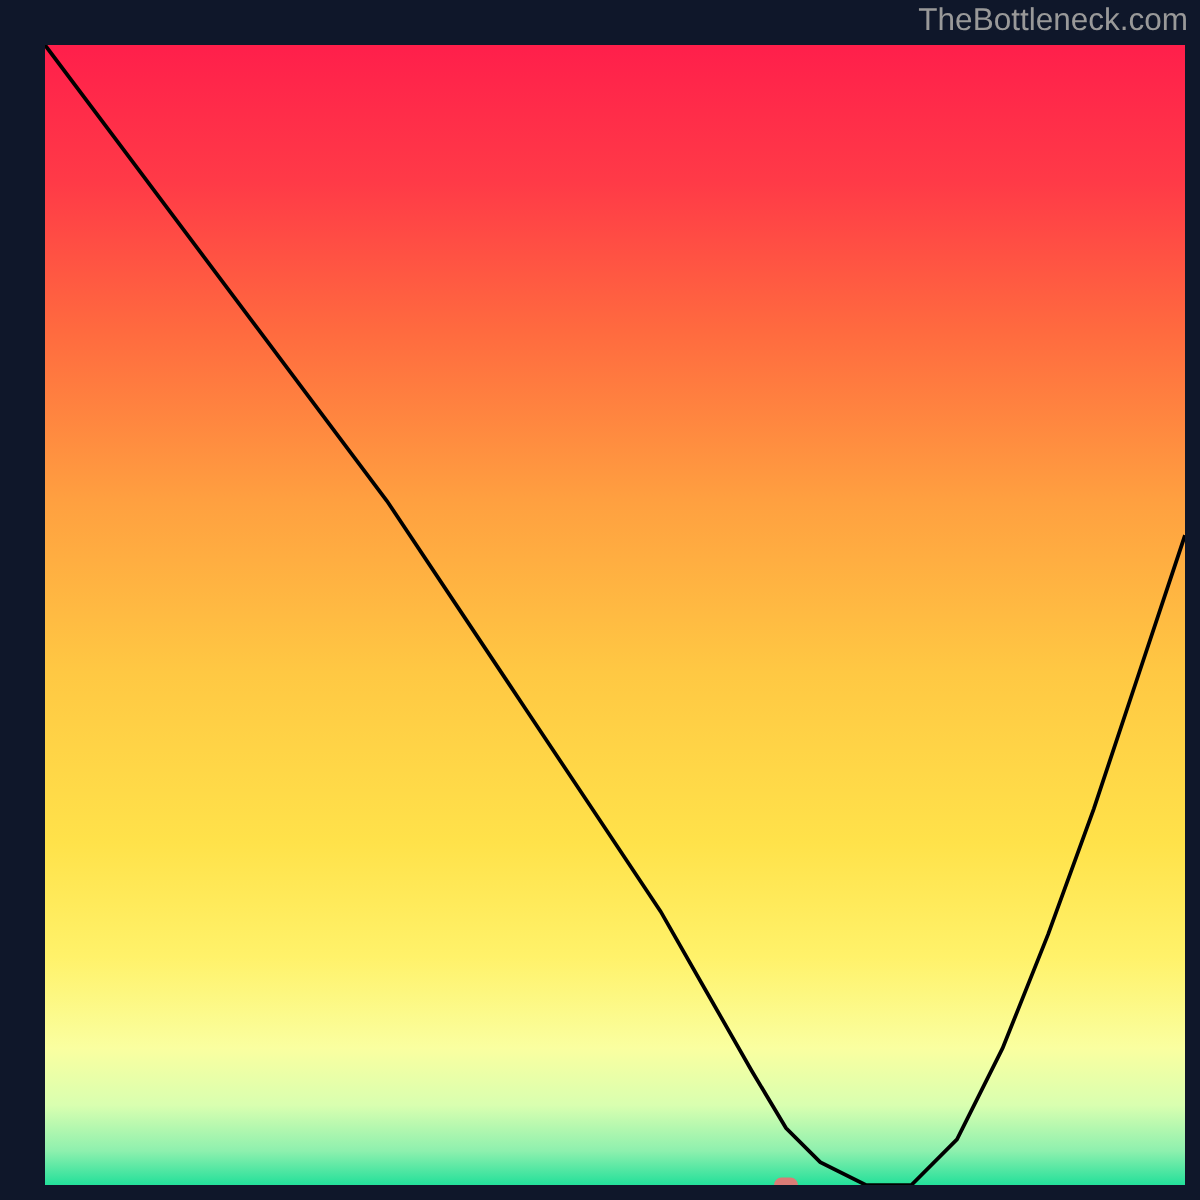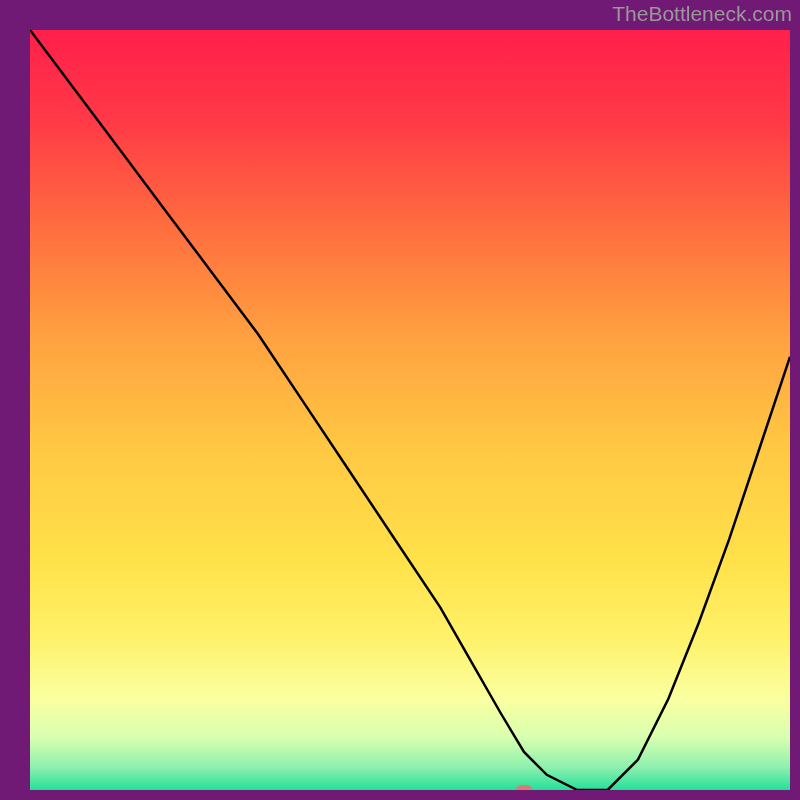--- a/index.html
+++ b/index.html
@@ -7,21 +7,21 @@
     padding: 0;
     width: 800px;
     height: 800px;
     background: #000;
     font-family: Arial, Helvetica, sans-serif;
   }
   .container {
     position: relative;
     width: 800px;
     height: 800px;
-    background: #701a75;
+    background: #0f172a;
   }
   .watermark {
     position: absolute;
     top: 2px;
     right: 8px;
     color: #999;
     font-size: 21px;
     font-weight: 500;
     z-index: 10;
   }

